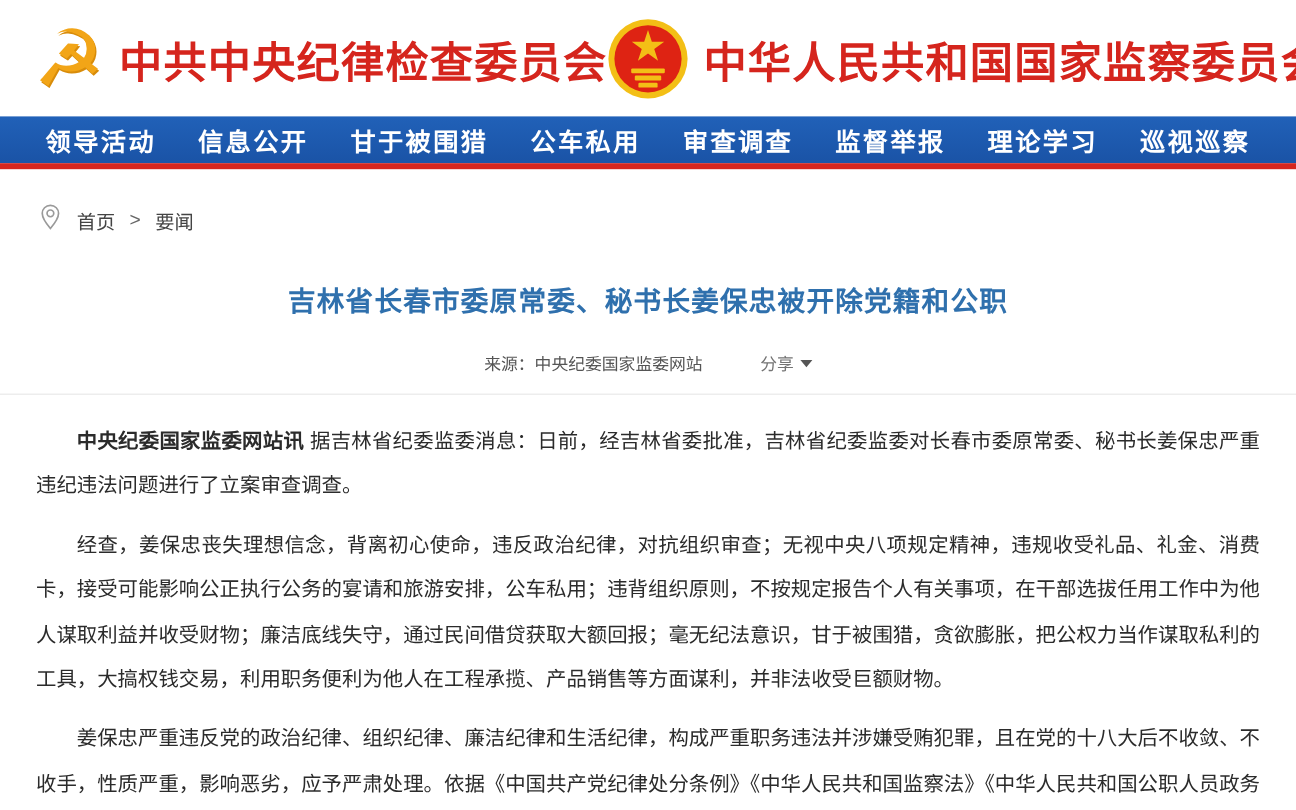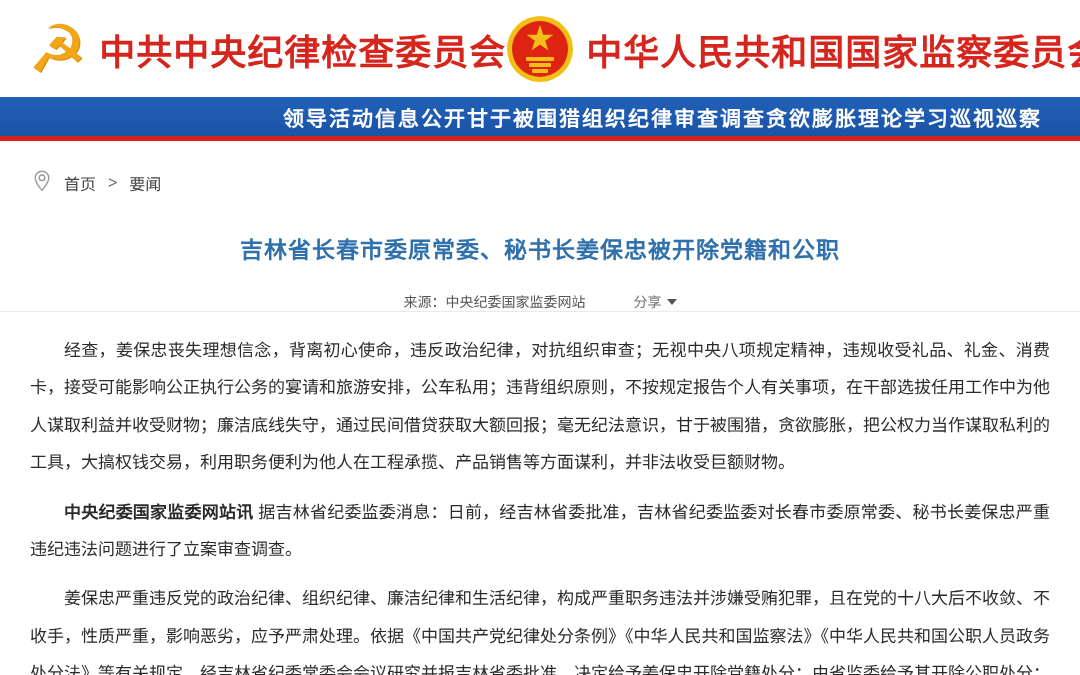--- a/index.html
+++ b/index.html
@@ -42,21 +42,21 @@
   }
   .national-emblem-svg { display: block; }
 
   
   .main-nav {
     height: 44px;
     background: linear-gradient(180deg, #2161b8 0%, #1a53a6 100%);
     border-bottom: 5px solid #d5251d;
     display: flex;
     align-items: center;
-    justify-content: flex-end;
+    justify-content: space-between;
     padding: 0 38px;
   }
   .nav-item {
     color: #ffffff;
     font-size: 21px;
     font-weight: bold;
     letter-spacing: 2px;
     cursor: pointer;
     white-space: nowrap;
   }
@@ -84,20 +84,21 @@
     font-family: Liberation Serif, serif;
   }
   .article-meta {
     margin-top: 26px;
     display: flex;
     justify-content: center;
     align-items: center;
     gap: 48px;
     font-size: 14px;
     color: #555;
+    padding-bottom: 16px;
     border-bottom: 1px solid #e9e9e9;
   }
   .meta-item { white-space: nowrap; }
   .share-btn { cursor: pointer; color: #737373; }
   .share-caret {
     display: inline-block;
     margin-left: 5px;
     vertical-align: 2px;
     width: 0; height: 0;
     border-left: 5px solid transparent;
@@ -138,23 +139,23 @@
       </svg>
     </span>
     <span class="org-title">中华人民共和国国家监察委员会</span>
   </div>
 </header>
 
 <nav class="main-nav">
   <span class="nav-item">领导活动</span>
   <span class="nav-item">信息公开</span>
   <span class="nav-item">甘于被围猎</span>
-  <span class="nav-item">组织纪律</span>
+  <span class="nav-item">公车私用</span>
   <span class="nav-item">审查调查</span>
-  <span class="nav-item">贪欲膨胀</span>
+  <span class="nav-item">监督举报</span>
   <span class="nav-item">理论学习</span>
   <span class="nav-item">巡视巡察</span>
 </nav>
 
 <div class="breadcrumb">
   <span>
     <svg width="24" height="24" viewBox="0 0 24 24">
       <path d="M12 2.2 C8 2.2 5.2 5.2 5.2 8.8 c0 4.8 6.8 12.6 6.8 12.6 s6.8 -7.8 6.8 -12.6 C18.8 5.2 16 2.2 12 2.2 z" fill="none" stroke="#9a9a9a" stroke-width="1.4"></path>
       <circle cx="12" cy="8.8" r="2.8" fill="none" stroke="#9a9a9a" stroke-width="1.4"></circle>
     </svg>
@@ -166,17 +167,17 @@
 
 <main>
   <h1 class="article-title">吉林省长春市委原常委、秘书长姜保忠被开除党籍和公职</h1>
 
   <div class="article-meta">
     <span class="meta-item"><span>来源：</span><span>中央纪委国家监委网站</span></span>
     <span class="meta-item share-btn"><span>分享</span><i class="share-caret"></i></span>
   </div>
 
   <div class="article-body">
+    <p><span class="para-lead">中央纪委国家监委网站讯</span><span> 据吉林省纪委监委消息：日前，经吉林省委批准，吉林省纪委监委对长春市委原常委、秘书长姜保忠严重违纪违法问题进行了立案审查调查。</span></p>
     <p><span>经查，姜保忠丧失理想信念，背离初心使命，违反政治纪律，对抗组织审查；无视中央八项规定精神，违规收受礼品、礼金、消费卡，接受可能影响公正执行公务的宴请和旅游安排，公车私用；违背组织原则，不按规定报告个人有关事项，在干部选拔任用工作中为他人谋取利益并收受财物；廉洁底线失守，通过民间借贷获取大额回报；毫无纪法意识，甘于被围猎，贪欲膨胀，把公权力当作谋取私利的工具，大搞权钱交易，利用职务便利为他人在工程承揽、产品销售等方面谋利，并非法收受巨额财物。</span></p>
-    <p><span class="para-lead">中央纪委国家监委网站讯</span><span> 据吉林省纪委监委消息：日前，经吉林省委批准，吉林省纪委监委对长春市委原常委、秘书长姜保忠严重违纪违法问题进行了立案审查调查。</span></p>
     <p><span>姜保忠严重违反党的政治纪律、组织纪律、廉洁纪律和生活纪律，构成严重职务违法并涉嫌受贿犯罪，且在党的十八大后不收敛、不收手，性质严重，影响恶劣，应予严肃处理。依据《中国共产党纪律处分条例》《中华人民共和国监察法》《中华人民共和国公职人员政务处分法》等有关规定，经吉林省纪委常委会会议研究并报吉林省委批准，决定给予姜保忠开除党籍处分；由省监委给予其开除公职处分；收缴其违纪违法所得；将其涉嫌犯罪问题移送检察机关依法审查起诉，所涉财物一并移送。</span></p>
   </div>
 </main>
 
 </body></html>

